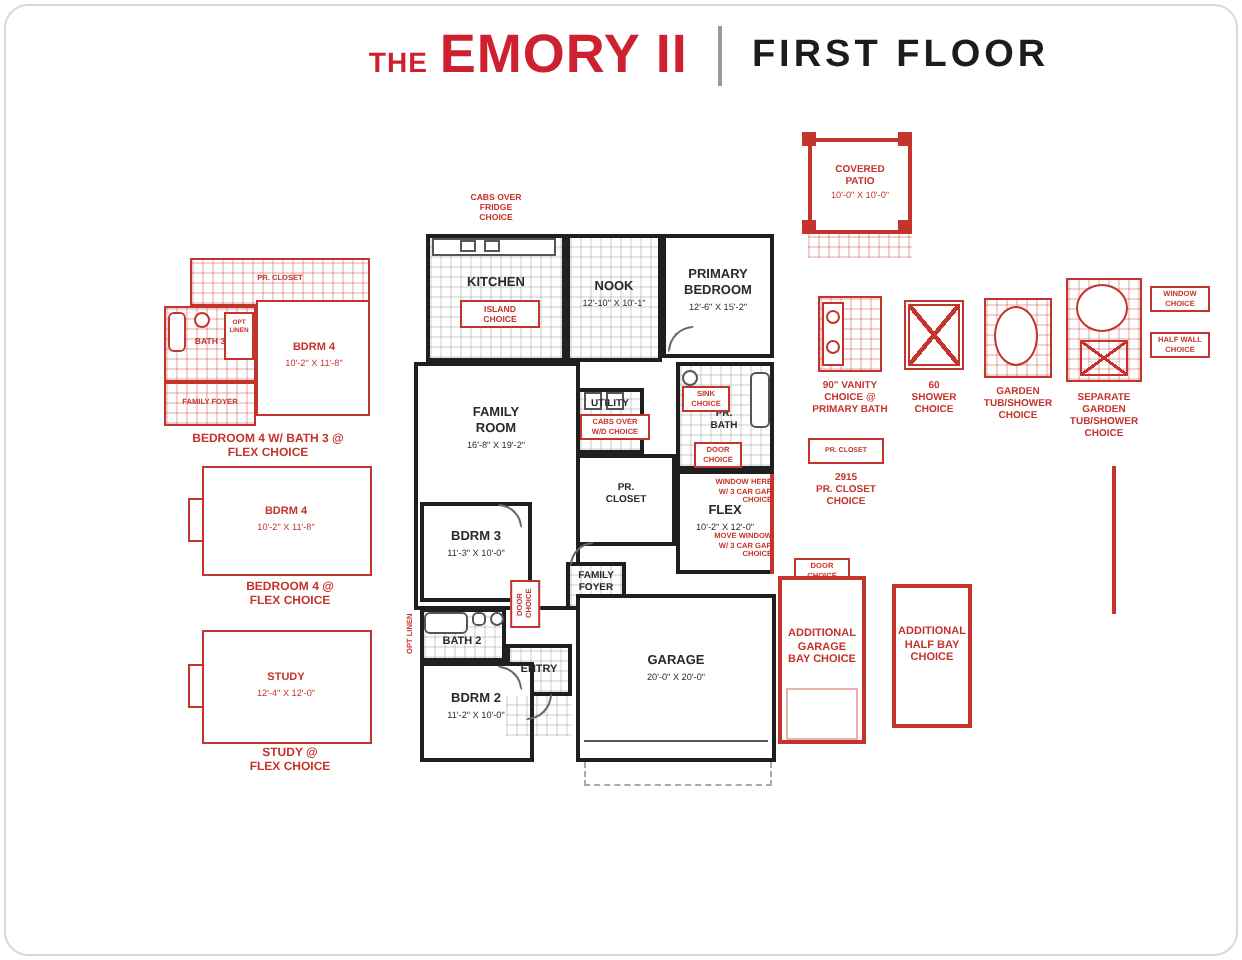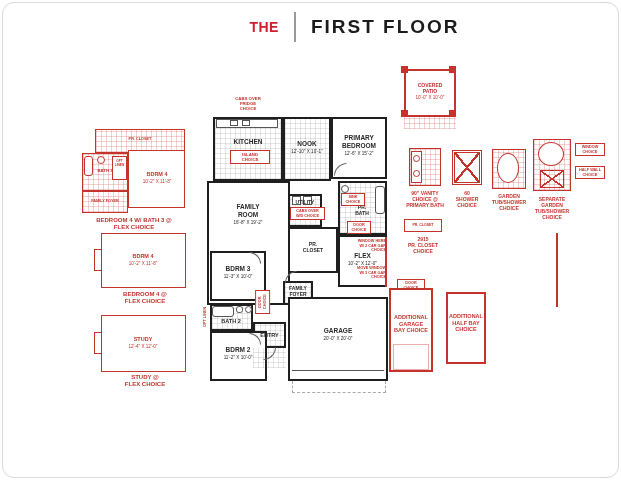--- a/index.html
+++ b/index.html
@@ -39,20 +39,21 @@
 </style>
 </head>
 <body>
 
 <div class="stage">
   <div class="frame"></div>
 
   <div class="header">
     <div class="brand">
       <span class="the">THE</span>
+      <span class="name">EMORY II</span>
     </div>
     <div class="vdiv"></div>
     <div class="ffloor">FIRST FLOOR</div>
   </div>
 
   <div>
     <div class="r tile" style="left:213px;top:117px;width:70px;height:64px"></div>
     <div class="fix" style="left:216px;top:119px;width:62px;height:9px"></div>
     <div class="fix" style="left:230px;top:120px;width:8px;height:6px"></div>
     <div class="fix" style="left:242px;top:120px;width:8px;height:6px"></div>

